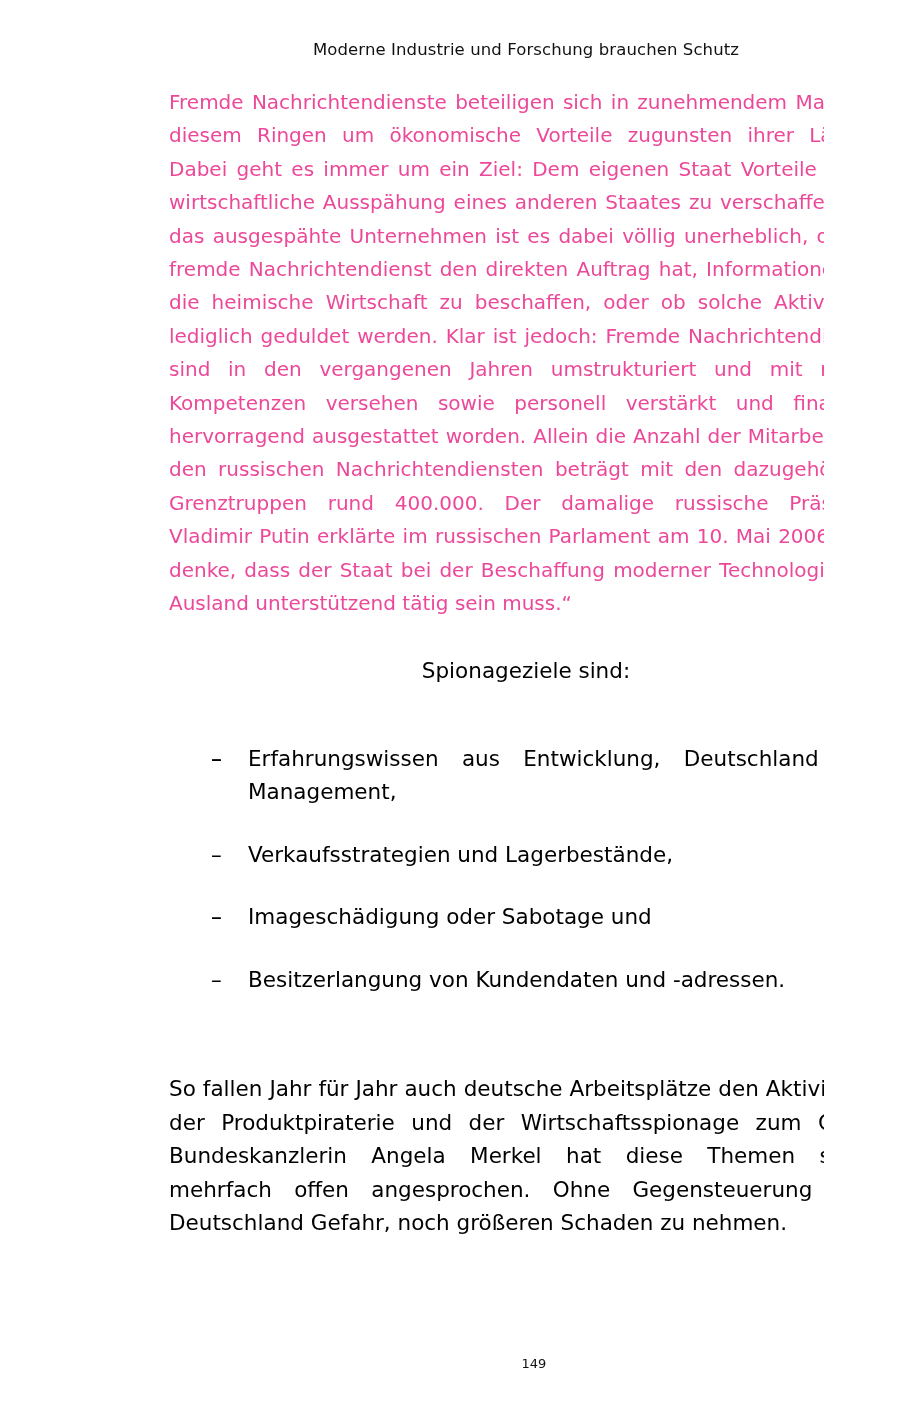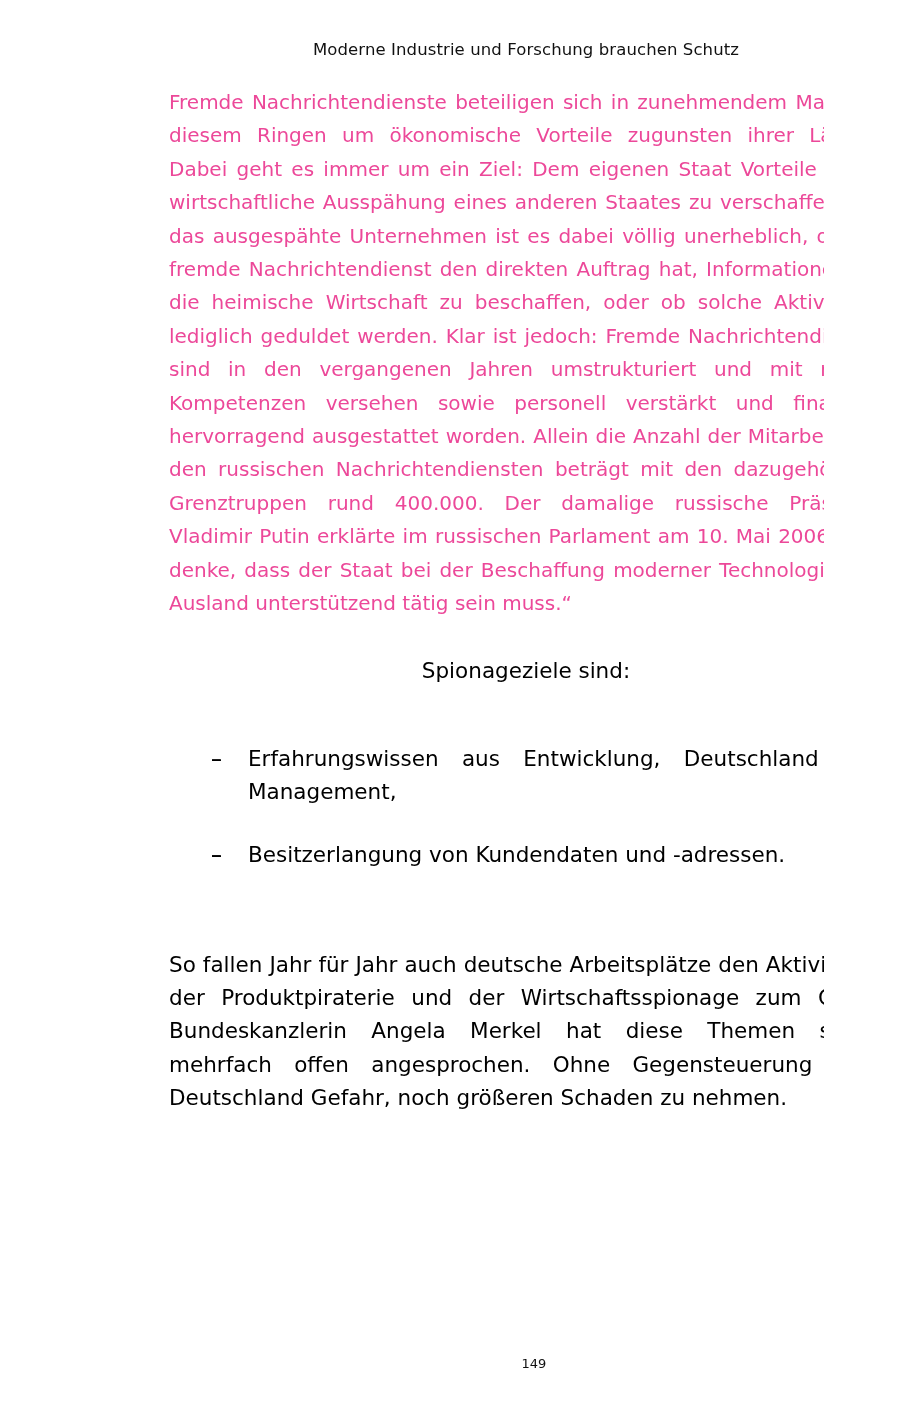--- a/index.html
+++ b/index.html
@@ -116,26 +116,28 @@
       </li>
       <li>
         <span class="dash">–</span>
       </li>
       <li>
         <span class="dash">–</span>
         <span>Erfahrungswissen aus Entwicklung, Deutschland und Management,</span>
       </li>
       <li>
         <span class="dash">–</span>
+        <span>Verkaufsstrategien und Lagerbestände,</span>
       </li>
       <li>
         <span class="dash">–</span>
       </li>
       <li>
         <span class="dash">–</span>
+        <span>Imageschädigung oder Sabotage und</span>
       </li>
       <li>
         <span class="dash">–</span>
         <span>Besitzerlangung von Kundendaten und -adressen.</span>
       </li>
     </ul>
 
     <div class="gap-list-bottom"></div>
     <div class="gap-small"></div>
 

